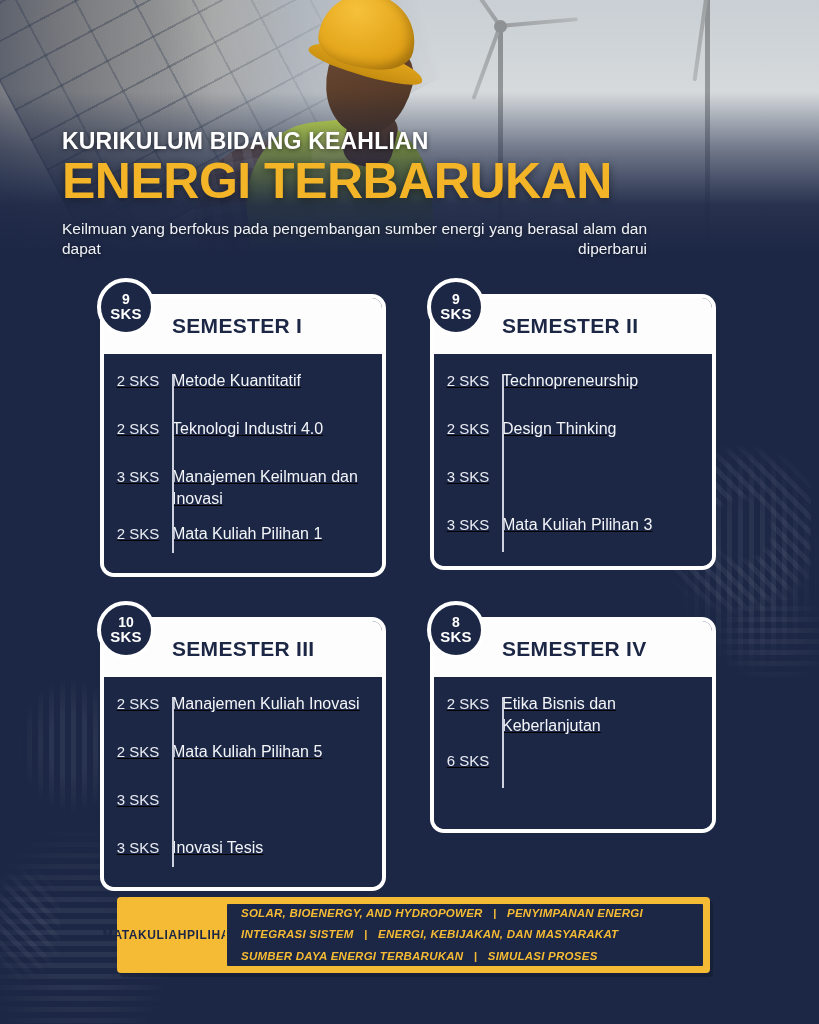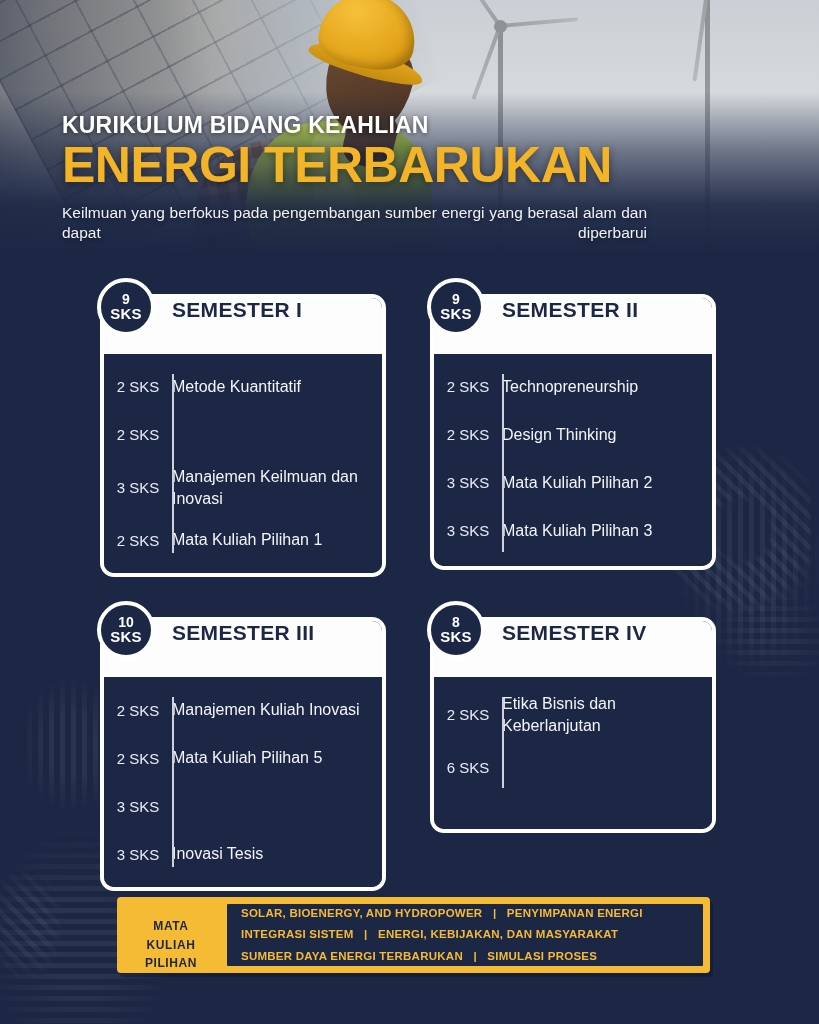--- a/index.html
+++ b/index.html
@@ -215,21 +215,21 @@
   .hero-scrim {
     position: absolute; inset: 0;
     background:
       linear-gradient(180deg, rgba(28,39,69,0) 34%, rgba(28,39,69,.55) 56%, rgba(28,39,69,.93) 76%, #1c2745 94%),
       linear-gradient(90deg, rgba(28,39,69,.55) 0%, rgba(28,39,69,0) 26%);
   }
 
   .hero-text {
     position: absolute;
     left: 62px;
-    top: 112px;
+    top: 128px;
     width: 600px;
     z-index: 5;
   }
   .kicker {
     color: #ffffff;
     font-size: 23px;
     font-weight: 700;
     letter-spacing: .2px;
     text-transform: uppercase;
     margin: 0 0 2px 0;
@@ -272,20 +272,21 @@
   .card {
     border: 4px solid #ffffff;
     border-radius: 14px;
     background: transparent;
     overflow: hidden;
   }
   .card-head {
     background: #fdfdfd;
     height: 56px;
     display: flex;
+    align-items: center;
     padding-left: 68px;
     box-sizing: border-box;
   }
   .card-head .sem-title {
     color: #1c2745;
     font-size: 21px;
     font-weight: 700;
     letter-spacing: .3px;
     text-transform: uppercase;
   }
@@ -299,23 +300,24 @@
   .divider {
     position: absolute;
     left: 68px;
     top: 4px;
     bottom: 4px;
     width: 2px;
     background: #cdd2de;
   }
   .row {
     display: flex;
-    align-items: center;
+    align-items: flex-start;
     min-height: 34px;
     margin-bottom: 14px;
+    text-decoration: underline;
   }
   .row:last-child { margin-bottom: 0; }
   .sks {
     width: 68px;
     flex: 0 0 68px;
     text-align: center;
     color: #e9ecf3;
     font-size: 15px;
     line-height: 1.35;
     padding-top: 1px;
@@ -365,23 +367,23 @@
     border-radius: 4px;
     display: flex;
     align-items: stretch;
     z-index: 6;
     box-shadow: 3px 4px 0 rgba(0,0,0,.18);
   }
   .footer-label {
     width: 108px;
     flex: 0 0 108px;
     display: flex;
-    flex-direction: column;
+    flex-direction: row;
     align-items: center;
-    justify-content: flex-end;
+    justify-content: center;
     color: #1c2745;
     font-size: 12px;
     font-weight: 700;
     letter-spacing: .6px;
     line-height: 1.55;
     text-transform: uppercase;
   }
   .footer-list {
     flex: 1 1 auto;
     margin: 5px 5px 5px 0;
@@ -395,20 +397,21 @@
     box-sizing: border-box;
   }
   .footer-line {
     color: #f6bb34;
     font-size: 11.5px;
     font-weight: 700;
     letter-spacing: .25px;
     line-height: 1.85;
     text-transform: uppercase;
     white-space: nowrap;
+    font-style: italic;
   }
   .sep { padding: 0 7px; }
 </style>
 </head>
 <body>
 
 <div class="poster">
 
   <div class="halftone ht-right"></div>
   <div class="halftone ht-right2"></div>
@@ -462,20 +465,21 @@
         </div>
         <div class="card-body">
           <div class="rows">
             <div class="divider"></div>
             <div class="row">
               <span class="sks">2 SKS</span>
               <span class="course">Metode Kuantitatif</span>
             </div>
             <div class="row">
               <span class="sks">2 SKS</span>
+              <span class="course">Teknologi Industri 4.0</span>
             </div>
             <div class="row">
               <span class="sks">3 SKS</span>
               <span class="course">Manajemen Keilmuan dan Inovasi</span>
             </div>
             <div class="row">
               <span class="sks">2 SKS</span>
               <span class="course">Mata Kuliah Pilihan 1</span>
             </div>
           </div>
@@ -498,21 +502,20 @@
             <div class="row">
               <span class="sks">2 SKS</span>
               <span class="course">Technopreneurship</span>
             </div>
             <div class="row">
               <span class="sks">2 SKS</span>
               <span class="course">Design Thinking</span>
             </div>
             <div class="row">
               <span class="sks">3 SKS</span>
-              <span class="course">Mata Kuliah Pilihan 2</span>
             </div>
             <div class="row">
               <span class="sks">3 SKS</span>
               <span class="course">Mata Kuliah Pilihan 3</span>
             </div>
           </div>
         </div>
       </div>
       <div class="badge">
         <span class="num">9</span>

